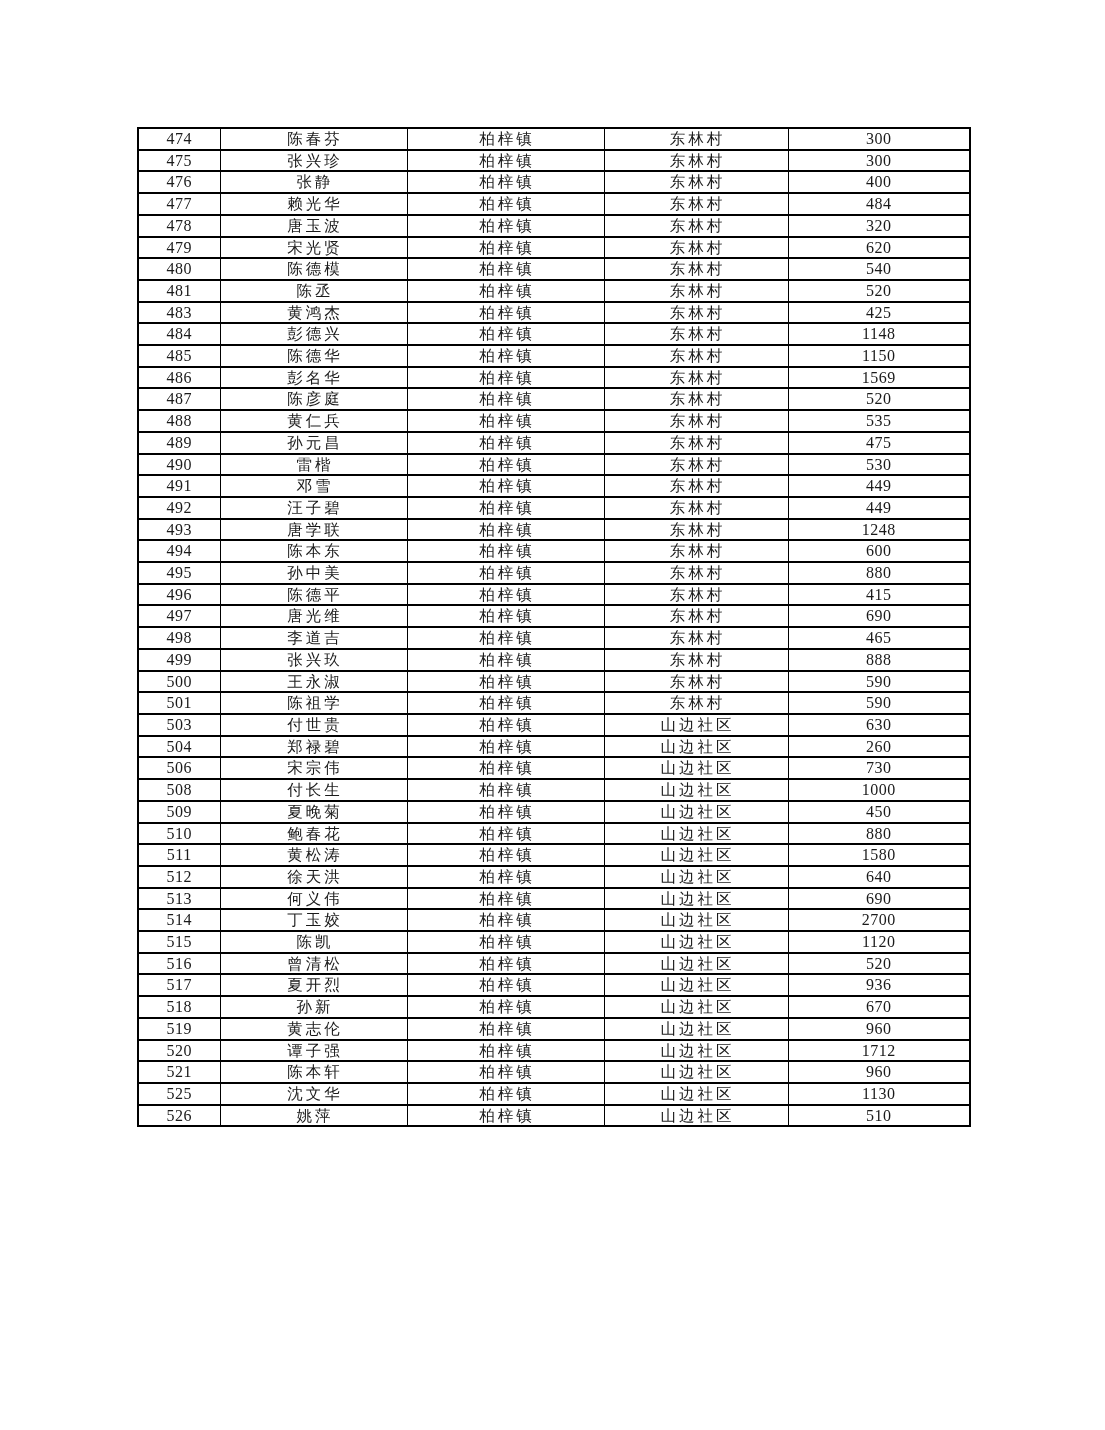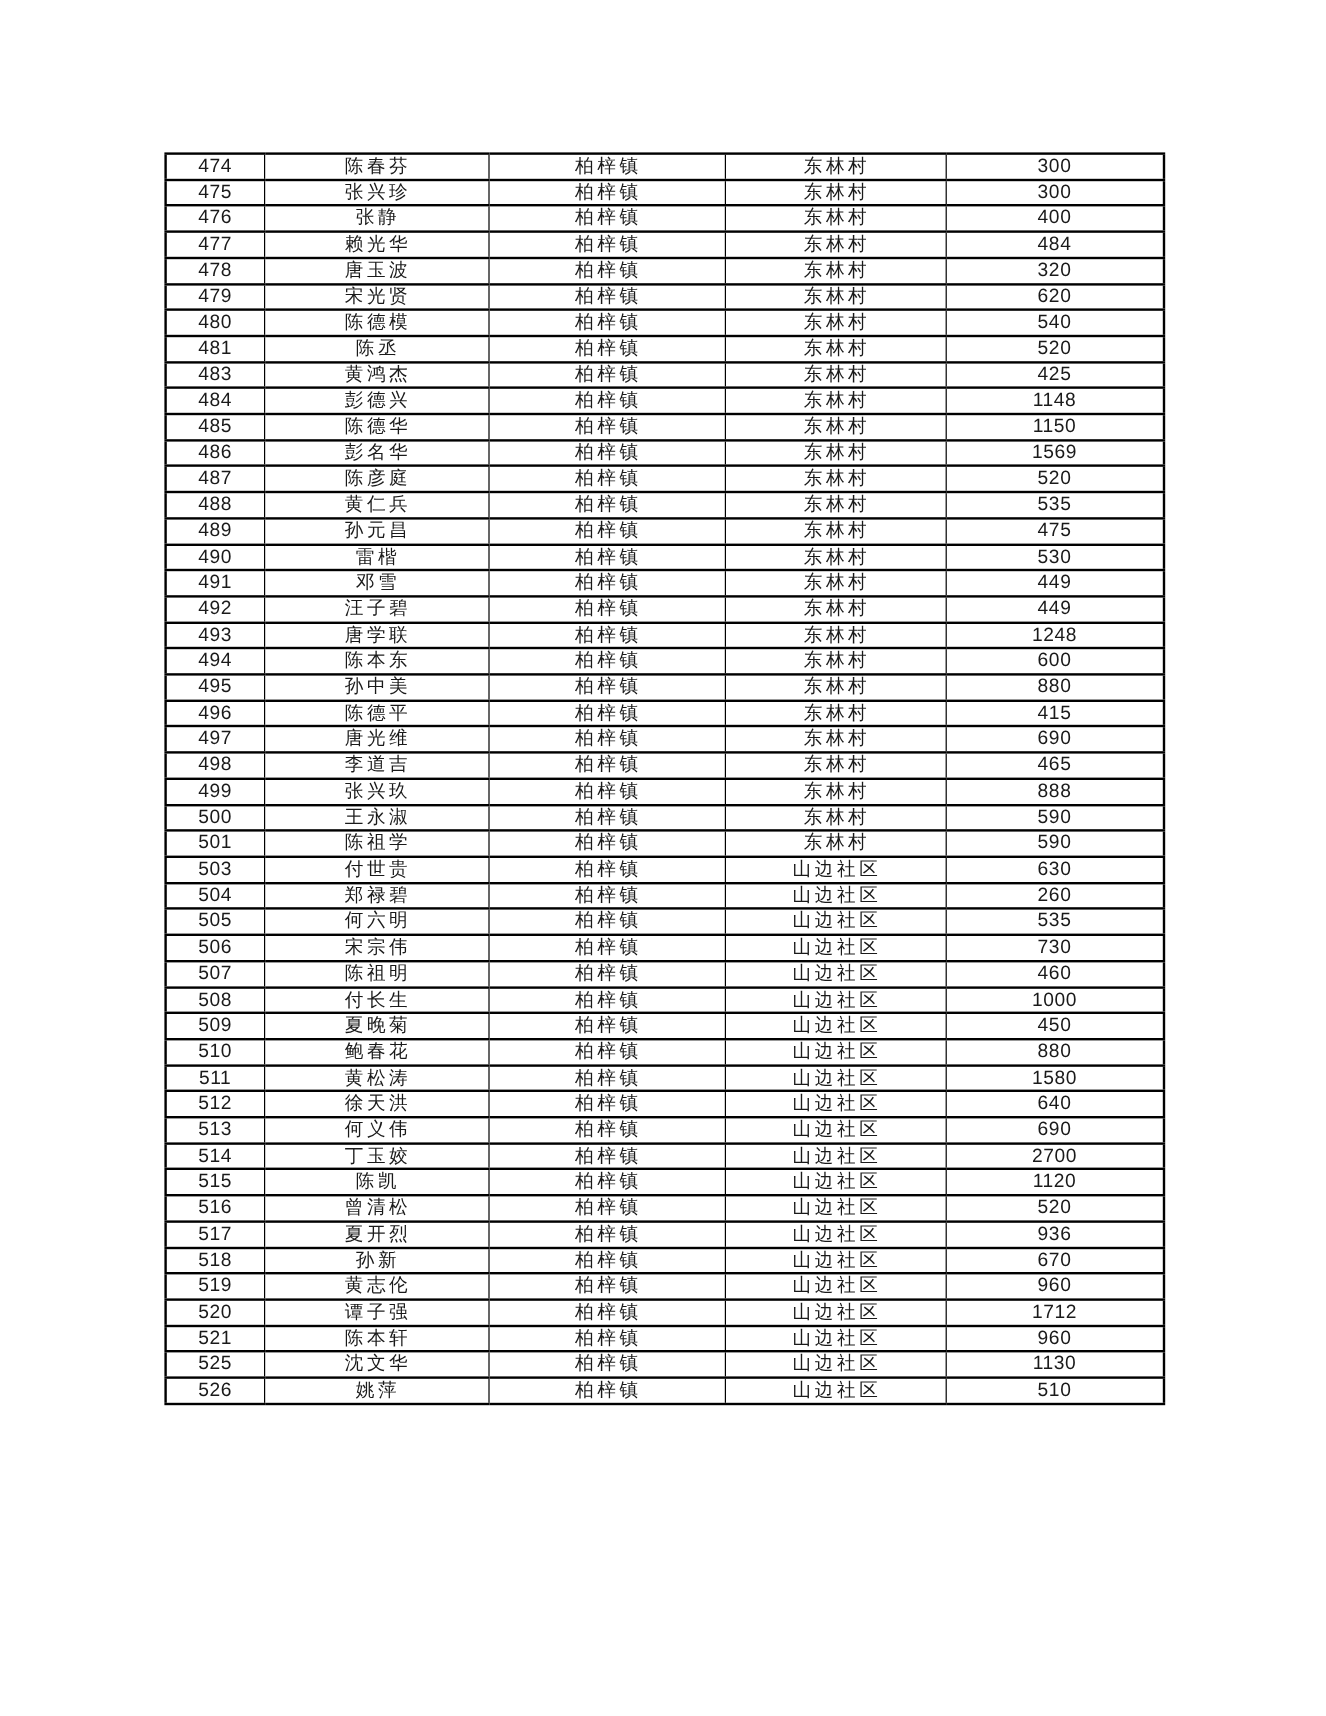--- a/index.html
+++ b/index.html
@@ -6,21 +6,21 @@
     margin: 0;
     padding: 0;
     background: #ffffff;
   }
   .page {
     position: relative;
     width: 1105px;
     height: 1430px;
     background: #ffffff;
     overflow: hidden;
-    font-family: Liberation Sans, sans-serif;
+    font-family: Liberation Serif, serif;
   }
   table.roster {
     position: absolute;
     left: 137px;
     top: 127px;
     width: 832px;
     border-collapse: collapse;
     table-layout: fixed;
     border: 2px solid #000;
   }
@@ -264,39 +264,25 @@
           <td class="num">630</td>
         </tr>
         <tr>
           <td class="num">504</td>
           <td class="cjk">郑禄碧</td>
           <td class="cjk">柏梓镇</td>
           <td class="cjk">山边社区</td>
           <td class="num">260</td>
         </tr>
         <tr>
-          <td class="num">505</td>
-          <td class="cjk">何六明</td>
-          <td class="cjk">柏梓镇</td>
-          <td class="cjk">山边社区</td>
-          <td class="num">535</td>
-        </tr>
-        <tr>
           <td class="num">506</td>
           <td class="cjk">宋宗伟</td>
           <td class="cjk">柏梓镇</td>
           <td class="cjk">山边社区</td>
           <td class="num">730</td>
-        </tr>
-        <tr>
-          <td class="num">507</td>
-          <td class="cjk">陈祖明</td>
-          <td class="cjk">柏梓镇</td>
-          <td class="cjk">山边社区</td>
-          <td class="num">460</td>
         </tr>
         <tr>
           <td class="num">508</td>
           <td class="cjk">付长生</td>
           <td class="cjk">柏梓镇</td>
           <td class="cjk">山边社区</td>
           <td class="num">1000</td>
         </tr>
         <tr>
           <td class="num">509</td>

